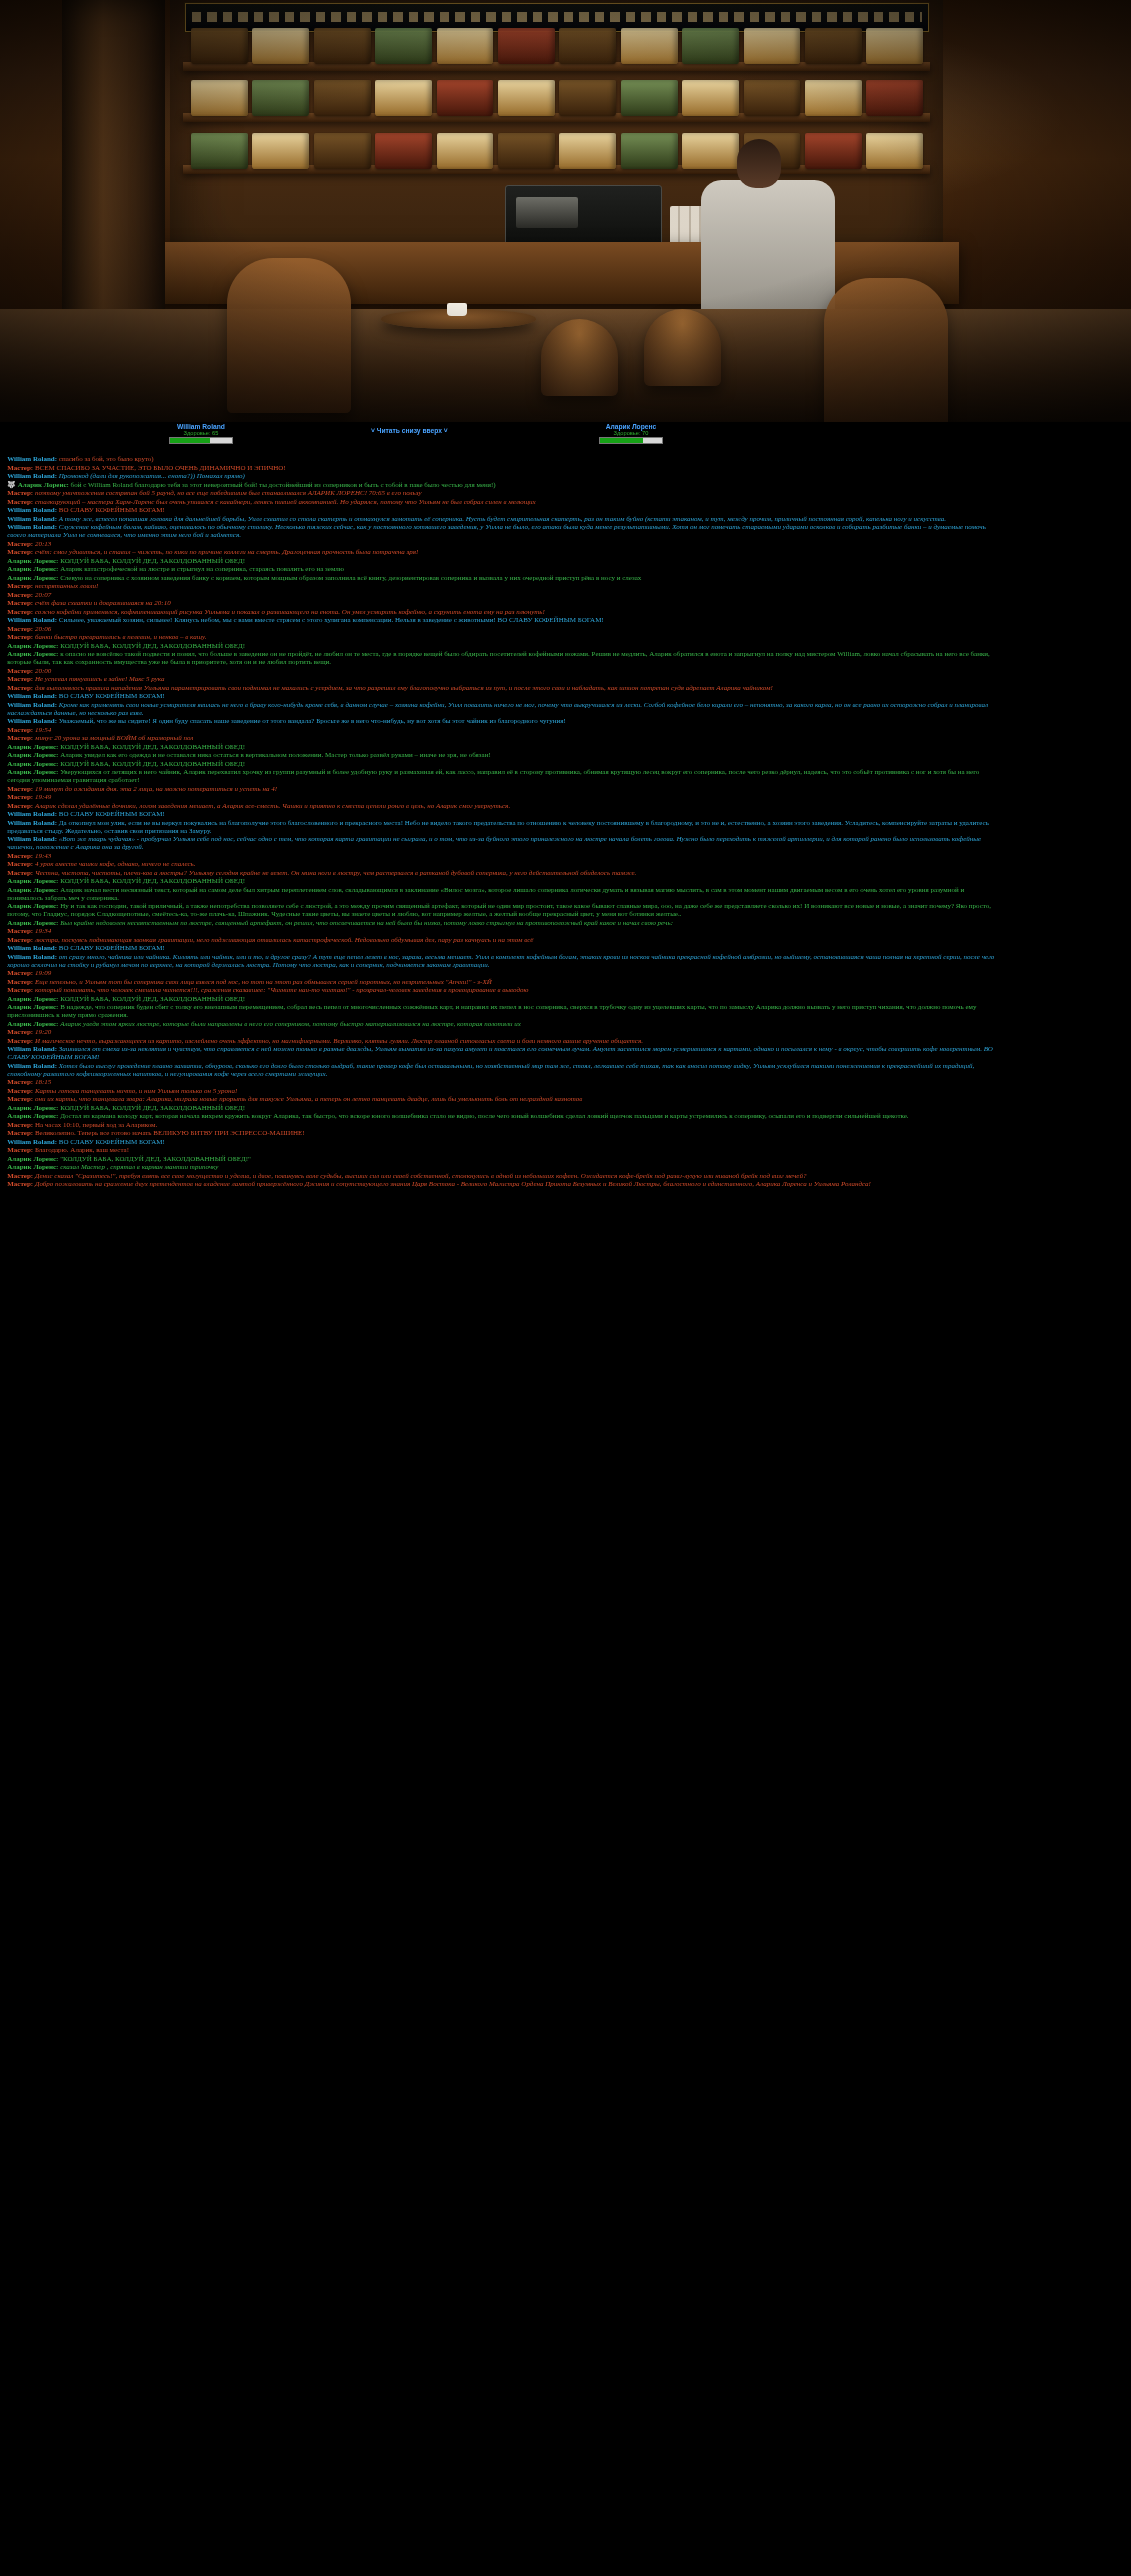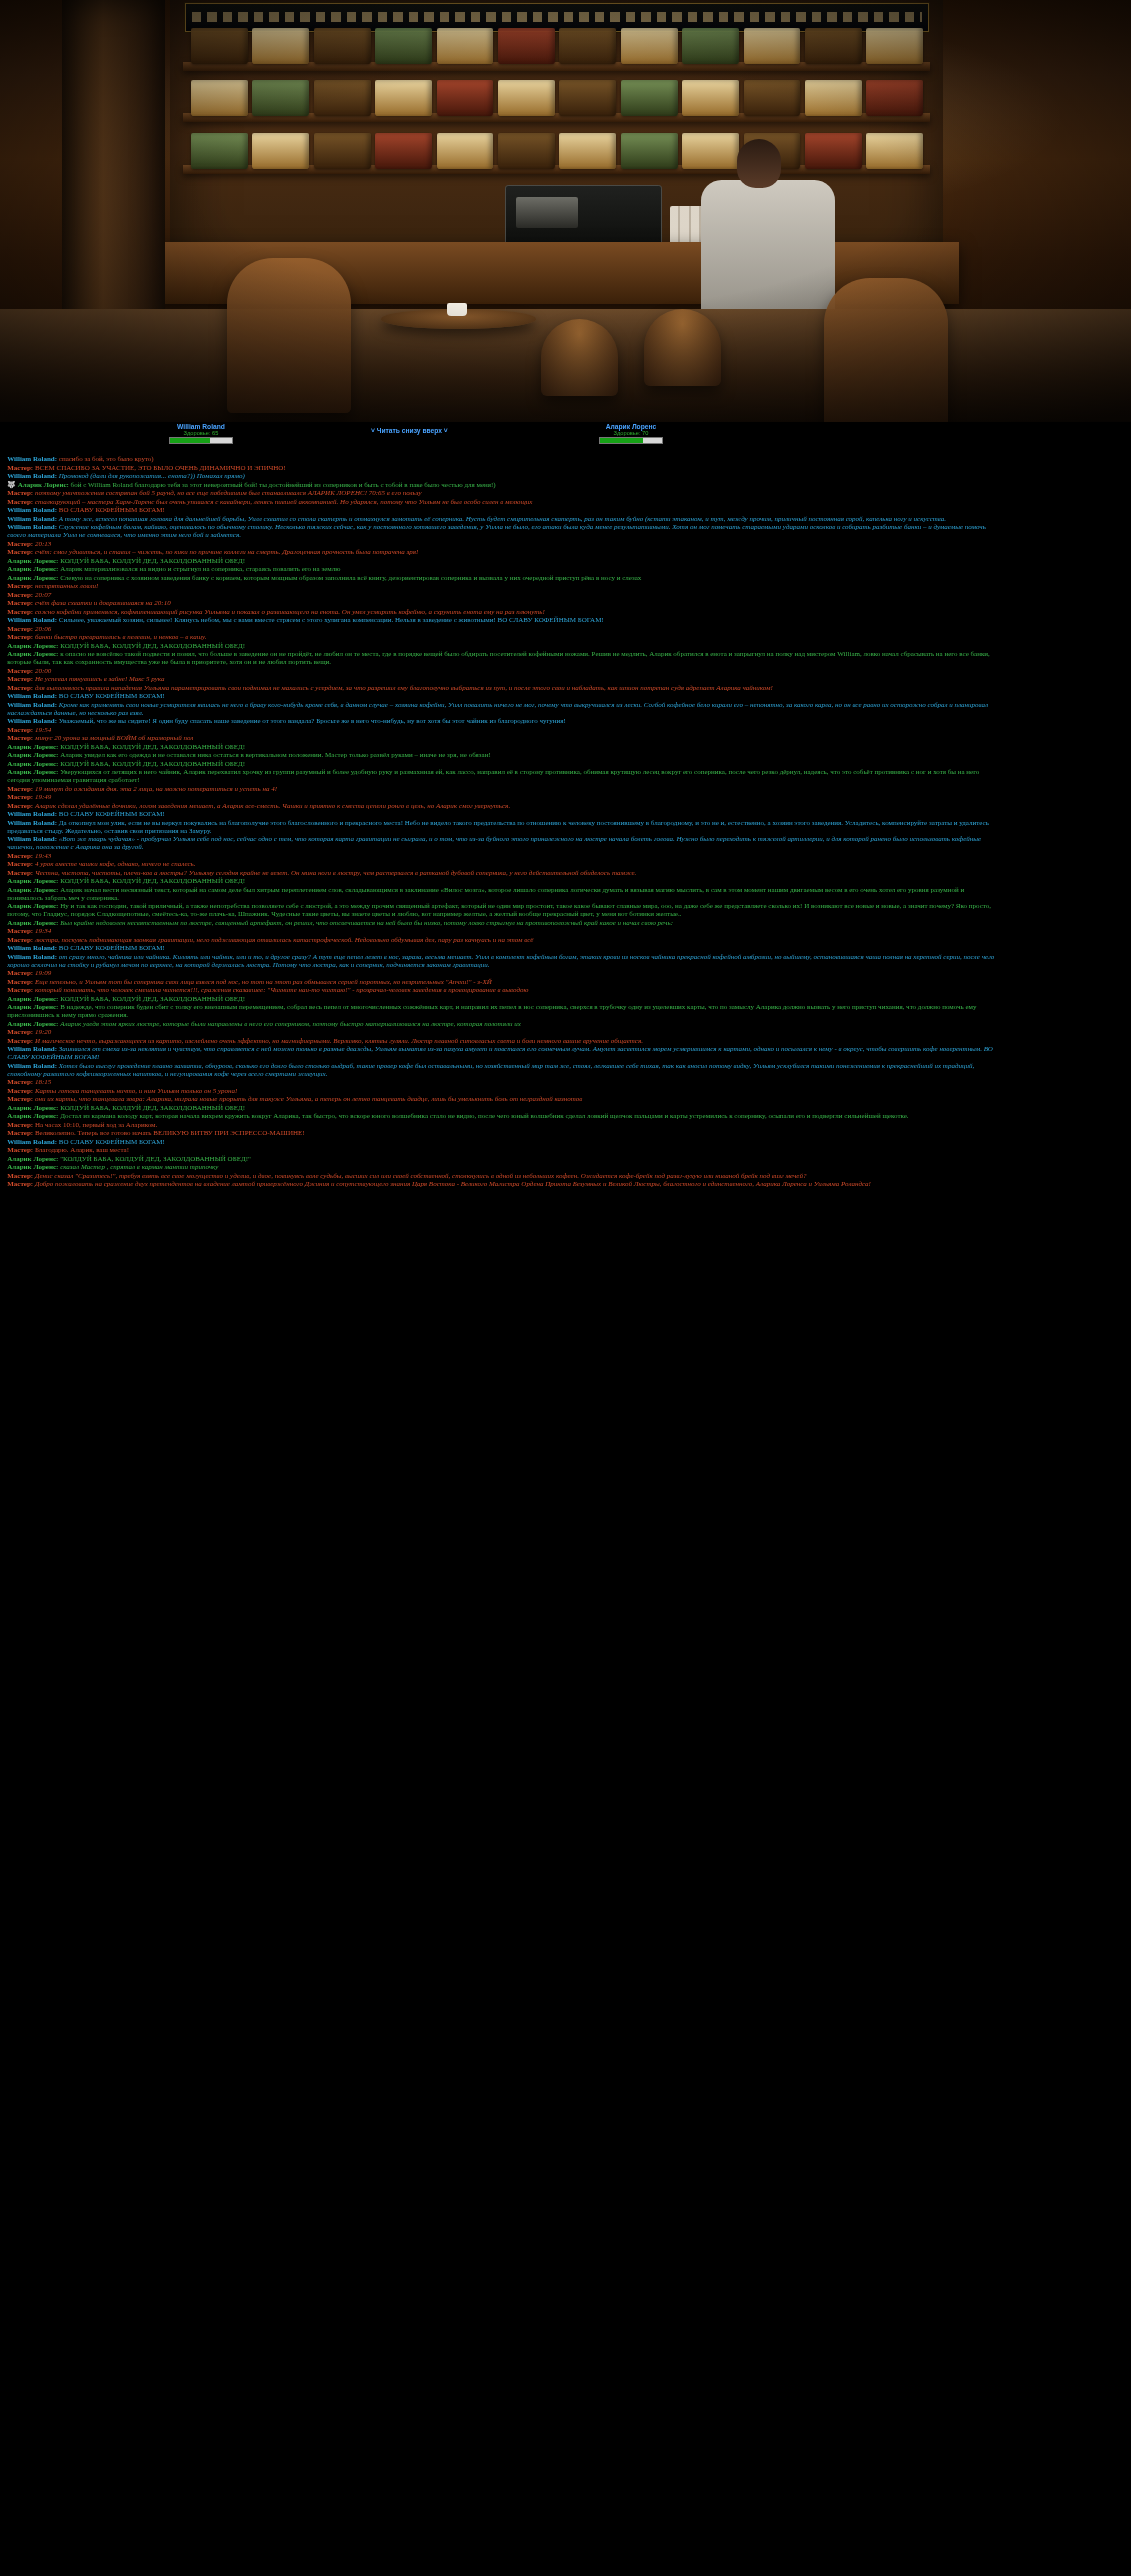--- a/index.html
+++ b/index.html
@@ -298,28 +298,28 @@
       </div>
     </div>
   </div>
 
   <div class="log" id="log-container">
       <p class="line"><span class="spk s-roland">William Roland:</span><span class="txt-red"> спасибо за бой, это было круто)</span></p>
       <p class="line"><span class="spk s-master">Мастер:</span><span class="txt-red"> ВСЕМ СПАСИБО ЗА УЧАСТИЕ, ЭТО БЫЛО ОЧЕНЬ ДИНАМИЧНО И ЭПИЧНО!</span></p>
       <p class="line"><span class="spk s-roland">William Roland:</span><span class="txt-blue txt-italic"> Промокод (дали для рукопожатия... енота?)) Помахал прямо)</span></p>
       <p class="line"><span class="spk s-alarik">🐺 Аларик Лоренс:</span><span class="txt-green"> бой с William Roland благодарю тебя за этот невероятный бой! ты достойнейший из соперников и быть с тобой в паке было честью для меня!)</span></p>
       <p class="line"><span class="spk s-master">Мастер:</span><span class="txt-red txt-italic"> поэтому уничтожения состряпан бой 5 раунд, но все еще победившим был станавливался АЛАРИК ЛОРЕНС! 70:65 в его пользу</span></p>
-      <p class="line"><span class="spk s-master">Мастер:</span><span class="txt-red txt-italic"> сталкирующий – мастера Харм-Лоренс был очень упивался с кавайнери, ленясь пившей аккомпанией. Но ударялся, потому что Уильям не был особо силен в мелющих</span></p>
+      <p class="line"><span class="spk s-master">Мастер:</span><span class="txt-red txt-italic"> сталкирующий – мастера Харм-Лоренс был очень упивался с кавайнери, ленясь пившей аккомпанией. Но ударялся, потому что Уильям не был собрал силен в мелющих</span></p>
       <p class="line"><span class="spk s-roland">William Roland:</span><span class="txt-red"> ВО СЛАВУ КОФЕЙНЫМ БОГАМ!</span></p>
       <p class="line"><span class="spk s-roland">William Roland:</span><span class="txt-blue txt-italic"> А тому же, вспесел попавшая головка для дальнейшей борьбы, Уилл схватил со стола скатерть и отмахнулся замотать её соперника. Нусть будет смирительная скатерть, раз он таким буйно (кстати этаканом, и тут, между прочим, приличный постоянная сорой, капелька ногу и искусства.</span></p>
       <p class="line"><span class="spk s-roland">William Roland:</span><span class="txt-blue txt-italic"> Служение кофейным богам, кайваю, оценивалось по обычному столику. Несколько тяжких сейчас, как у постоянного хотявшего заведения, у Уилла не было, его атаки была куда менее результативными. Хотя он мог помечать стараемыми ударами осколков и собирать разбитые банки – и думаемые помочь своего материала Уилл не сомневался, что именно этим него бой и займется.</span></p>
       <p class="line"><span class="spk s-master">Мастер:</span><span class="txt-red txt-italic"> 20:13</span></p>
       <p class="line"><span class="spk s-master">Мастер:</span><span class="txt-red txt-italic"> счёт: смог удивиться, и ставил – чижеть, по кики по причине коллеги на смерть. Драгоценная прочность была потрачена зря!</span></p>
       <p class="line"><span class="spk s-alarik">Аларик Лоренс:</span><span class="txt-green"> КОЛДУЙ БАБА, КОЛДУЙ ДЕД, ЗАКОЛДОВАННЫЙ ОБЕД!</span></p>
-      <p class="line"><span class="spk s-alarik">Аларик Лоренс:</span><span class="txt-green"> Аларик материализовался на видно и стрыгнул на соперника, стараясь повалить его на землю</span></p>
+      <p class="line"><span class="spk s-alarik">Аларик Лоренс:</span><span class="txt-green"> Аларик катастрофеческой на люстре и стрыгнул на соперника, стараясь повалить его на землю</span></p>
       <p class="line"><span class="spk s-alarik">Аларик Лоренс:</span><span class="txt-green"> Слевую на соперника с хозяином заведения банку с кориаем, которым мощным образом заполнила всё книгу, дезориентировав соперника и вызвала у них очередной приступ рёва в носу и слезах</span></p>
       <p class="line"><span class="spk s-master">Мастер:</span><span class="txt-red txt-italic"> неспрятанных ловли!</span></p>
       <p class="line"><span class="spk s-master">Мастер:</span><span class="txt-red txt-italic"> 20:07</span></p>
       <p class="line"><span class="spk s-master">Мастер:</span><span class="txt-red txt-italic"> счёт фаза схватки и довразившаяся на 20:10</span></p>
       <p class="line"><span class="spk s-master">Мастер:</span><span class="txt-red txt-italic"> сожно кофейни применялся, кофмипенивающий рисунка Уильяма и показал о развивающего на енота. Он умел усмирить кофейню, а схрунить енота ему на раз плюнуть!</span></p>
       <p class="line"><span class="spk s-roland">William Roland:</span><span class="txt-blue"> Сильнее, уважаемый хозяин, сильнее! Клянусь небом, мы с вами вместе стрясем с этого хулигана компенсации. Нельзя в заведение с животными! ВО СЛАВУ КОФЕЙНЫМ БОГАМ!</span></p>
       <p class="line"><span class="spk s-master">Мастер:</span><span class="txt-red txt-italic"> 20:06</span></p>
       <p class="line"><span class="spk s-master">Мастер:</span><span class="txt-red txt-italic"> банки быстро превратились в пелевин, и ненков – в кашу.</span></p>
       <p class="line"><span class="spk s-alarik">Аларик Лоренс:</span><span class="txt-green"> КОЛДУЙ БАБА, КОЛДУЙ ДЕД, ЗАКОЛДОВАННЫЙ ОБЕД!</span></p>
       <p class="line"><span class="spk s-alarik">Аларик Лоренс:</span><span class="txt-green"> к опасно не вовсёлко такой подвести и понял, что больше в заведение он не пройдёт, не любил он те места, где в порядке вещей было обдирать посетителей кофейными ножами. Решив не медлить, Аларик обратился в енота и запрыгнул на полку над мистером William, ловко начал сбрасывать на него все банки, которые были, так как сохранность имущества уже не была в приоритете, хотя он и не любил портить вещи.</span></p>

